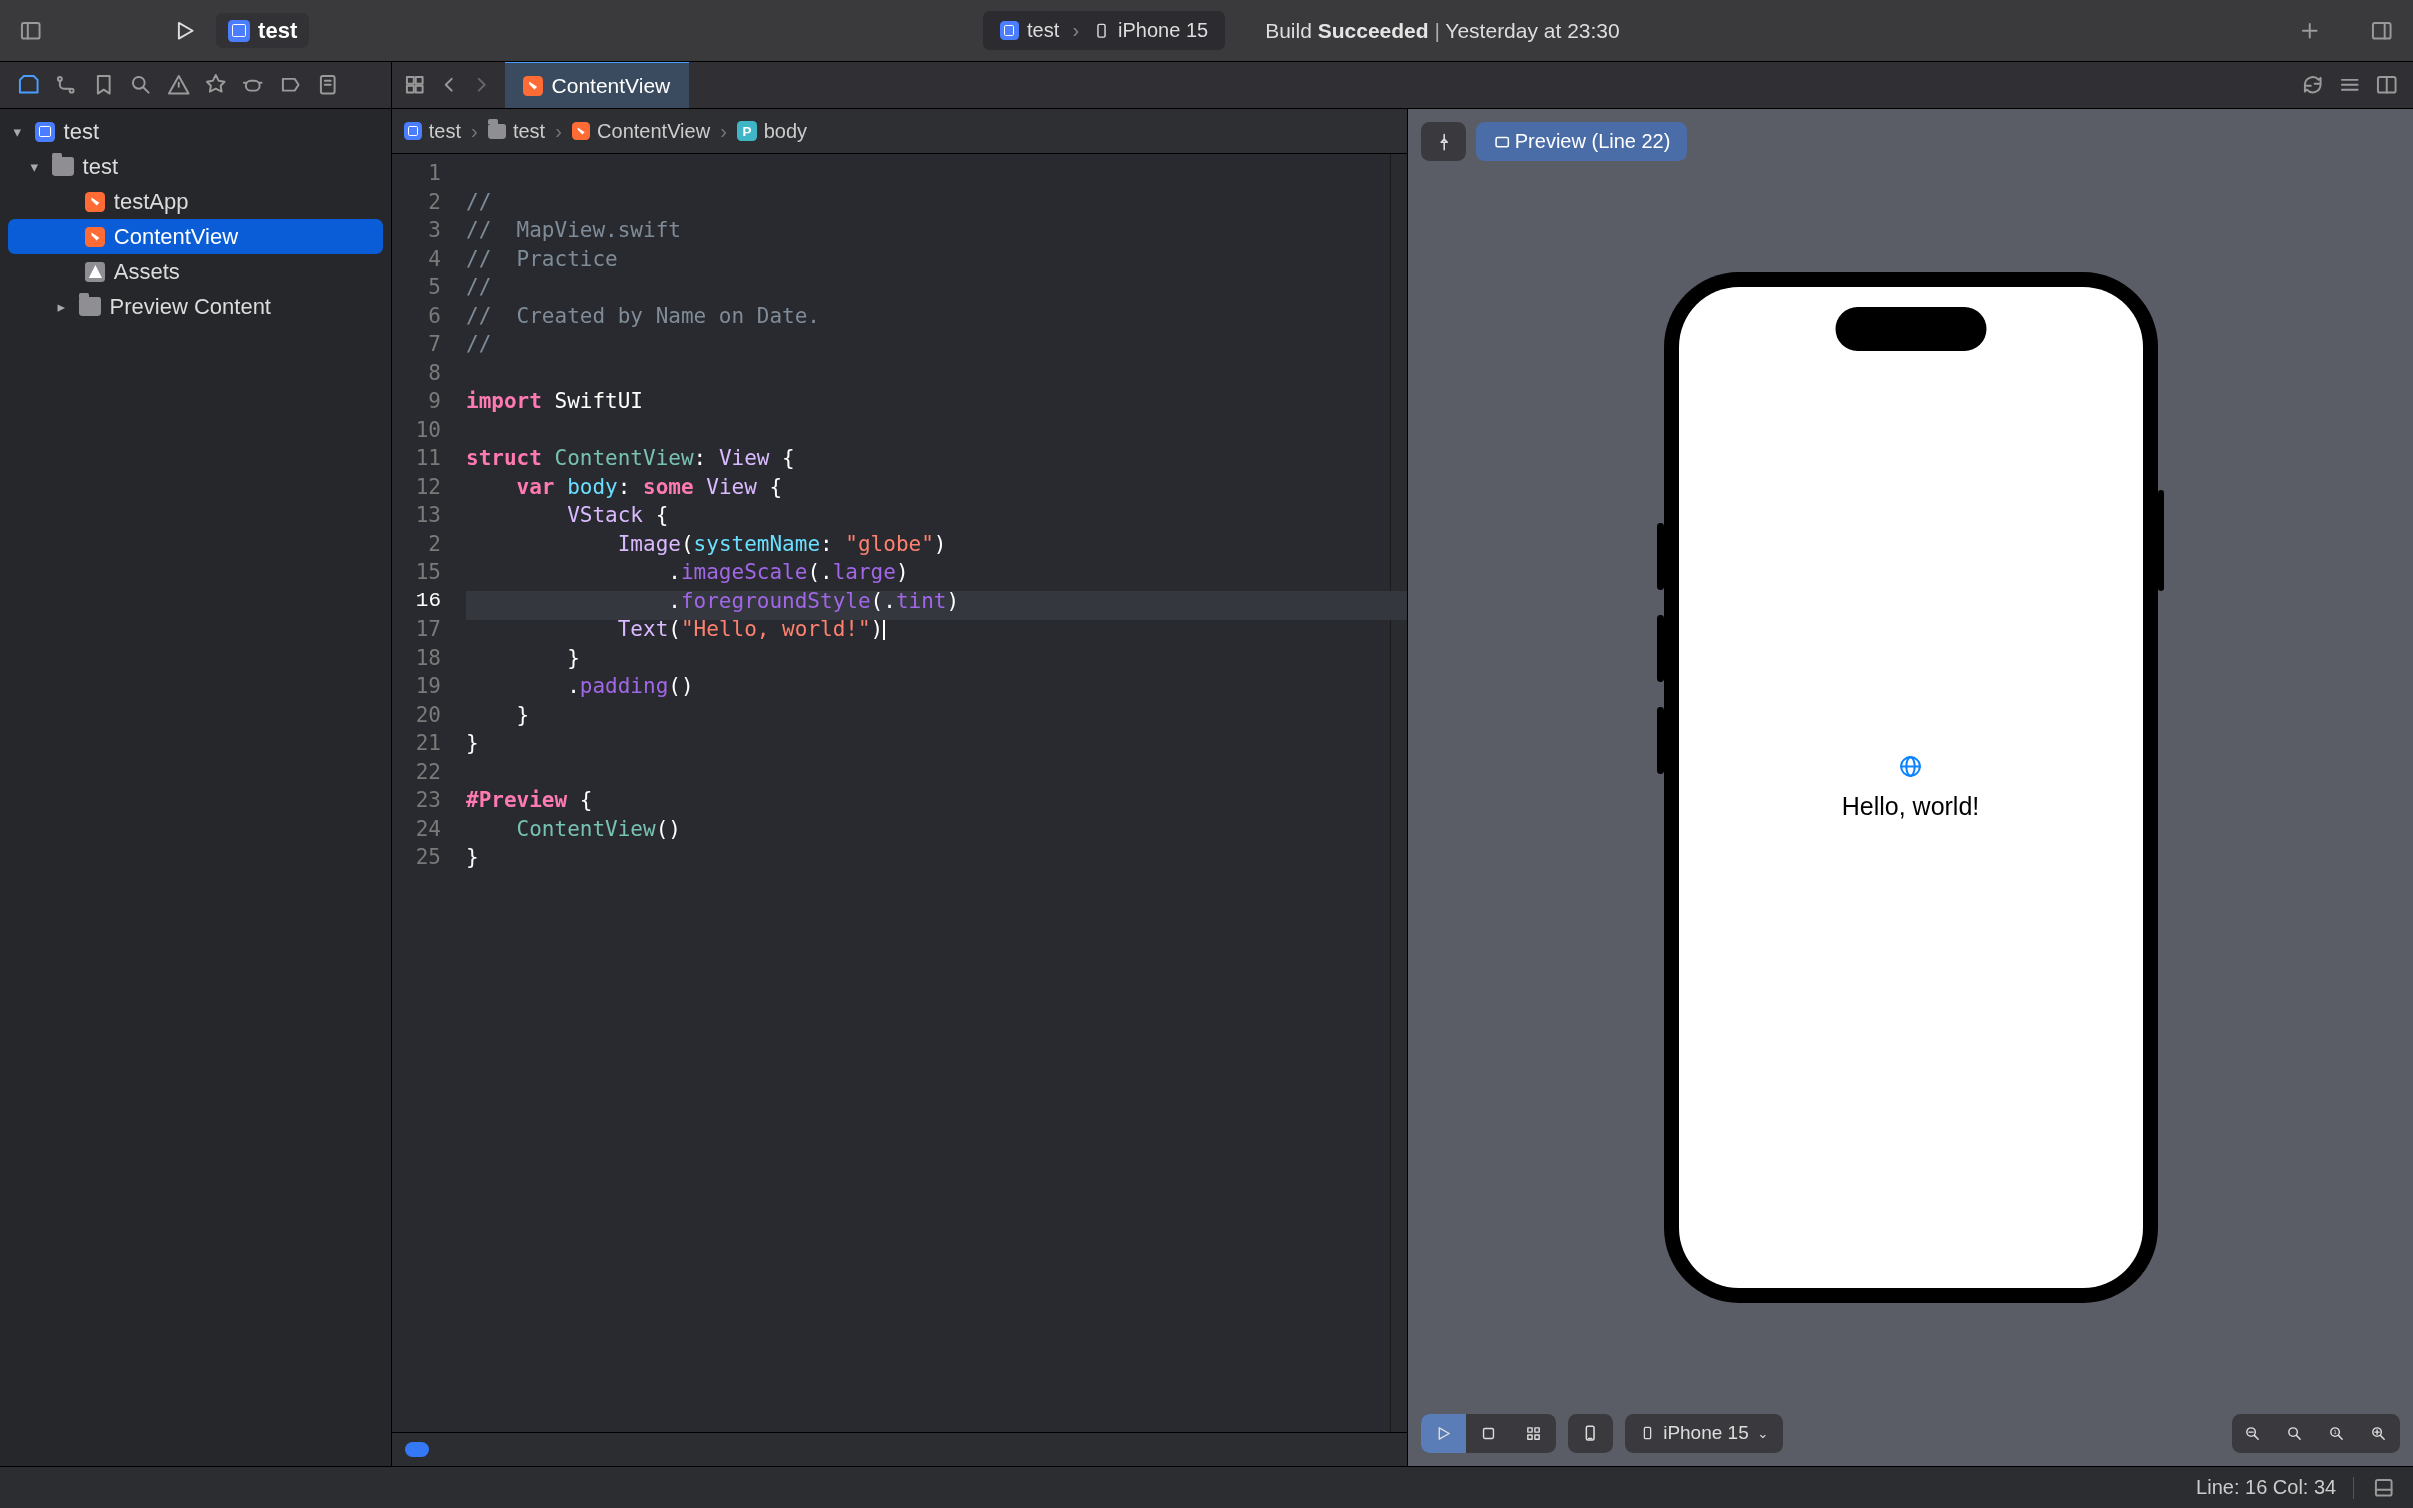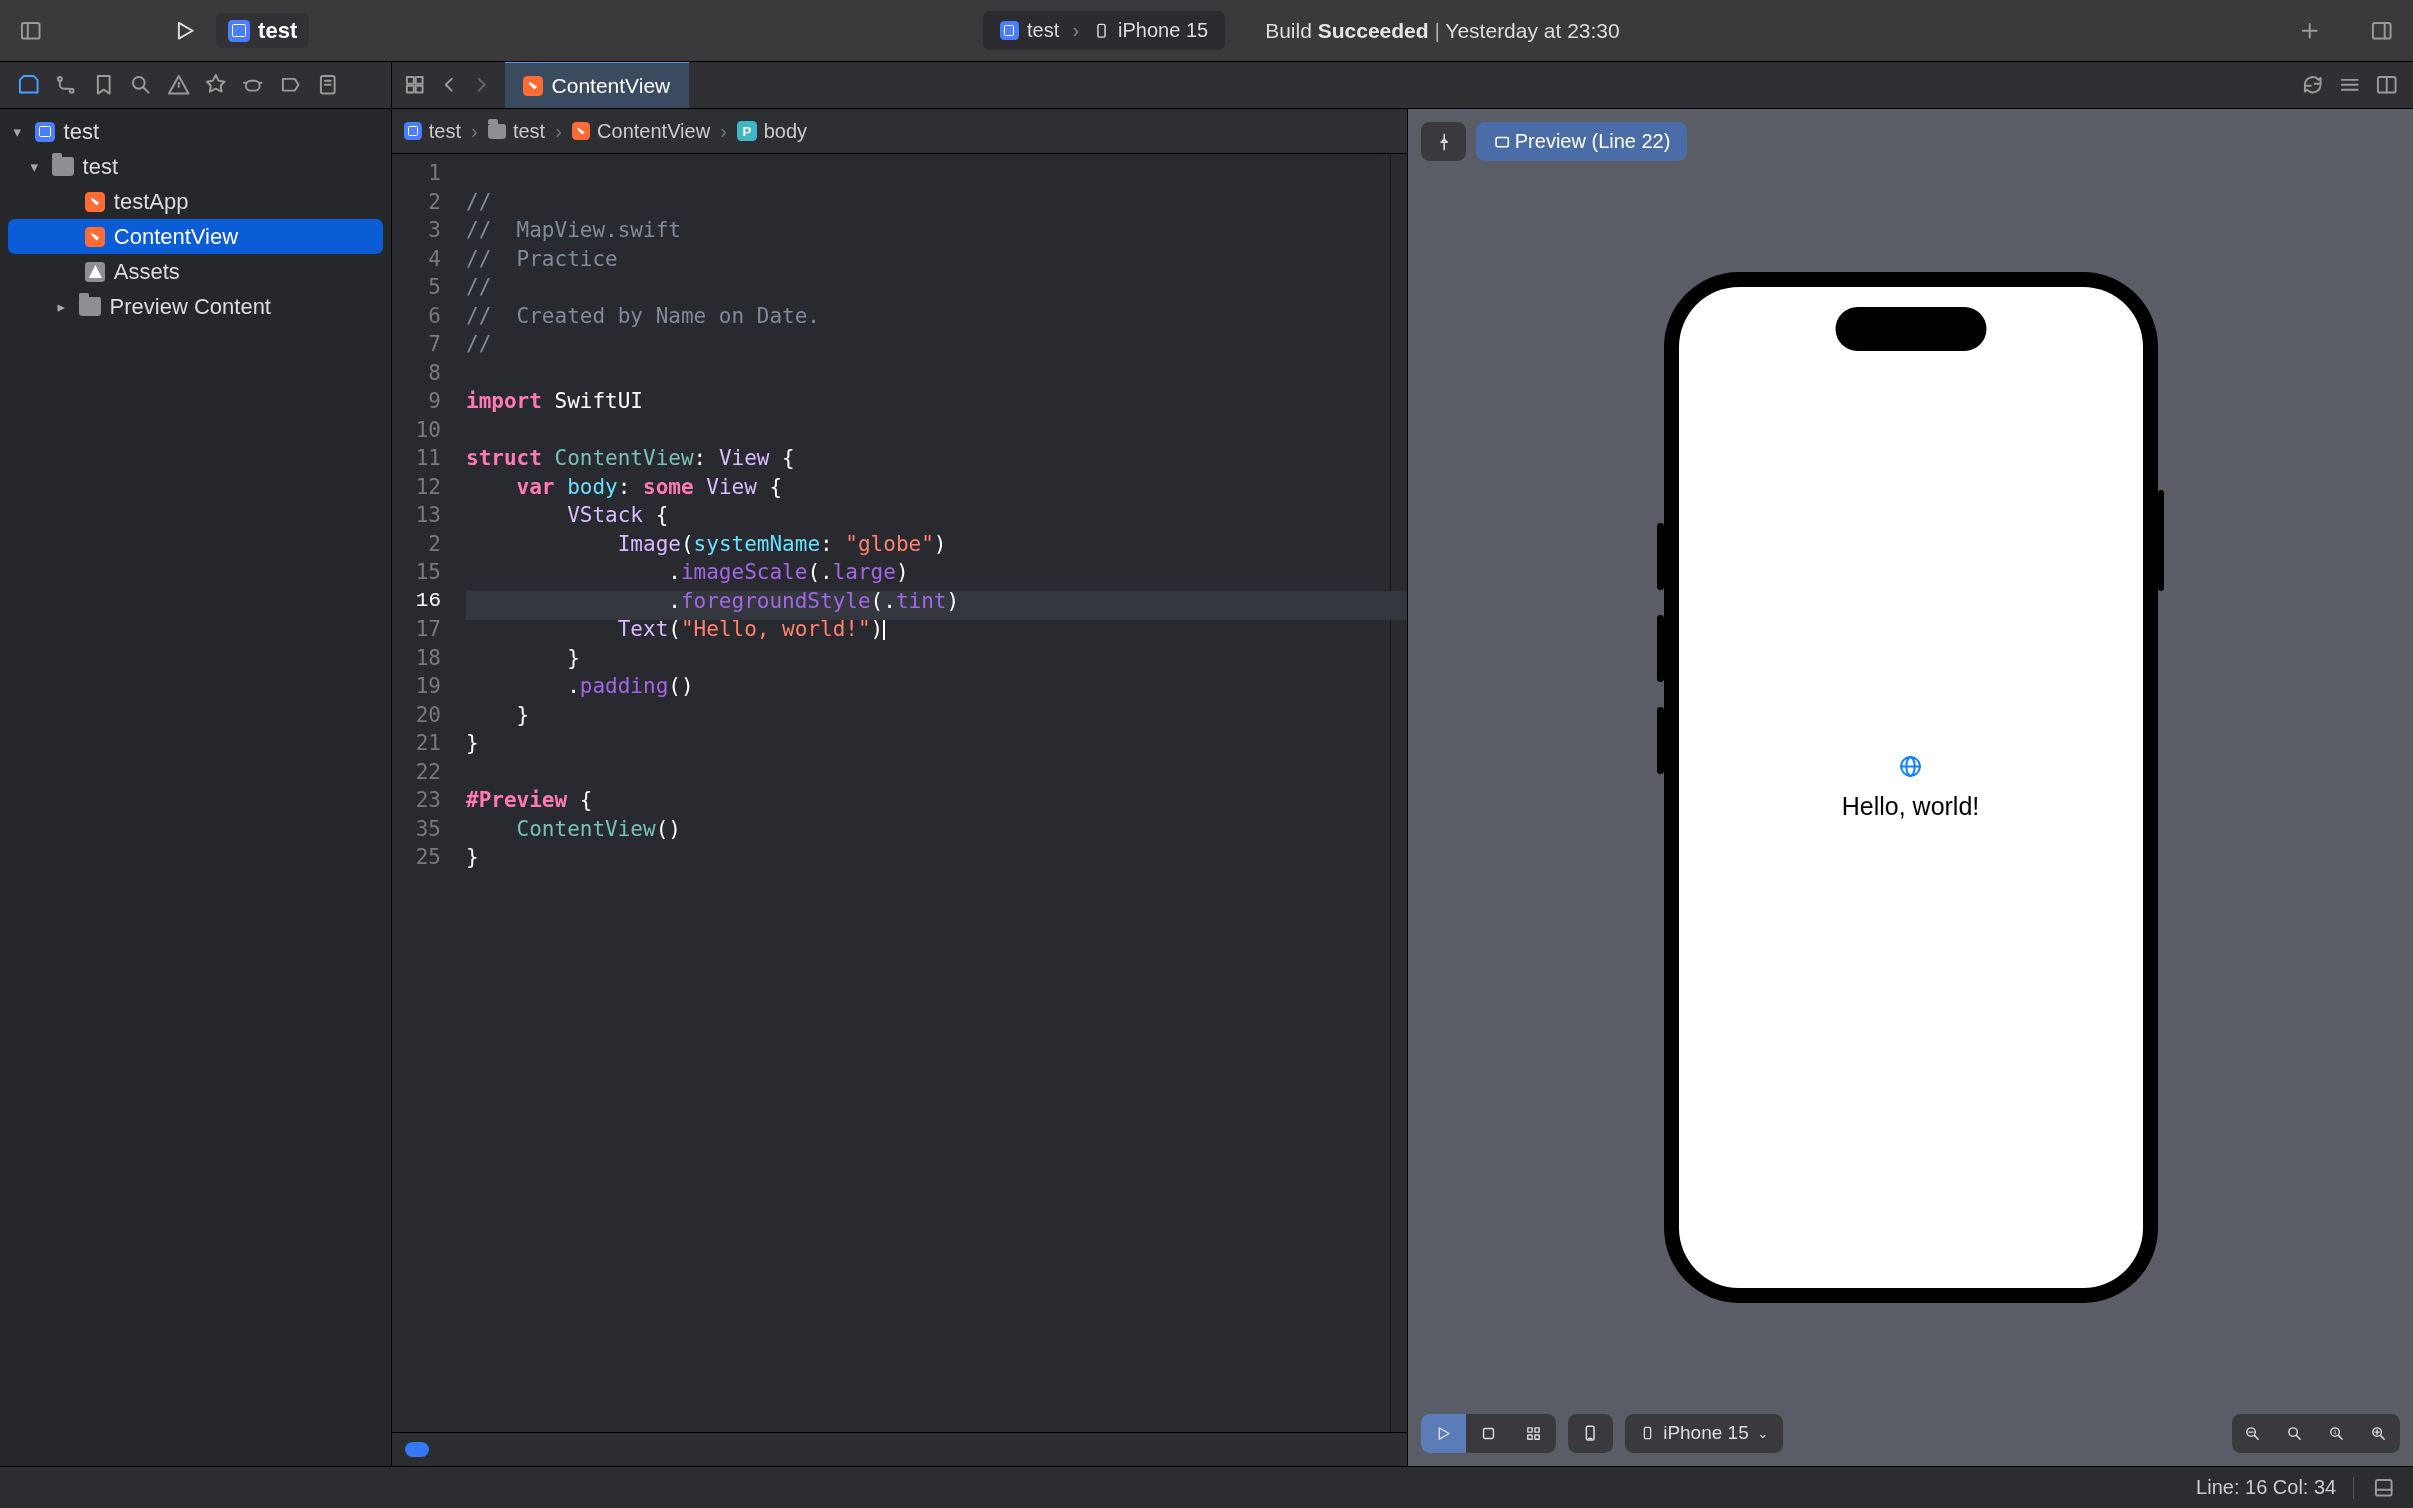--- a/index.html
+++ b/index.html
@@ -352,21 +352,21 @@
           <div>2</div>
           <div>15</div>
           <div style="color:#fff;font-family:Liberation Mono, monospace;">16</div>
           <div>17</div>
           <div>18</div>
           <div>19</div>
           <div>20</div>
           <div>21</div>
           <div>22</div>
           <div>23</div>
-          <div>35</div>
+          <div>24</div>
           <div>25</div>
         </div>
       <div class="code" id="code"><div class="hl-line" style="top: 432px;"></div><div><span class="cm">//</span></div><div><span class="cm">//  MapView.swift</span></div><div><span class="cm">//  Practice</span></div><div><span class="cm">//</span></div><div><span class="cm">//  Created by Name on Date.</span></div><div><span class="cm">//</span></div><div>&nbsp;</div><div><span class="kw">import</span> SwiftUI</div><div>&nbsp;</div><div><span class="kw">struct</span> <span class="id">ContentView</span>: <span class="type">View</span> {</div><div>    <span class="kw">var</span> <span class="attr-blue" style="color:#6bdfff">body</span>: <span class="kw">some</span> <span class="type">View</span> {</div><div>        <span class="type">VStack</span> {</div><div>            <span class="type">Image</span>(<span style="color:#6bdfff">systemName</span>: <span class="str">"globe"</span>)</div><div>                .<span class="mem">imageScale</span>(.<span class="mem">large</span>)</div><div>                .<span class="mem">foregroundStyle</span>(.<span class="mem">tint</span>)</div><div>            <span class="type">Text</span>(<span class="str">"Hello, world!"</span>)<span style="background:#fff;width:1.7px;display:inline-block;height:20px;vertical-align:middle;"></span></div><div>        }</div><div>        .<span class="mem">padding</span>()</div><div>    }</div><div>}</div><div>&nbsp;</div><div><span class="kw">#Preview</span> {</div><div>    <span class="id">ContentView</span>()</div><div>}</div><div>&nbsp;</div></div>
       <div class="scroll-indicator"></div>
     </div>
     <div class="editor-status">
       <span class="blue-pill"></span>
     </div>
   </div>
 

